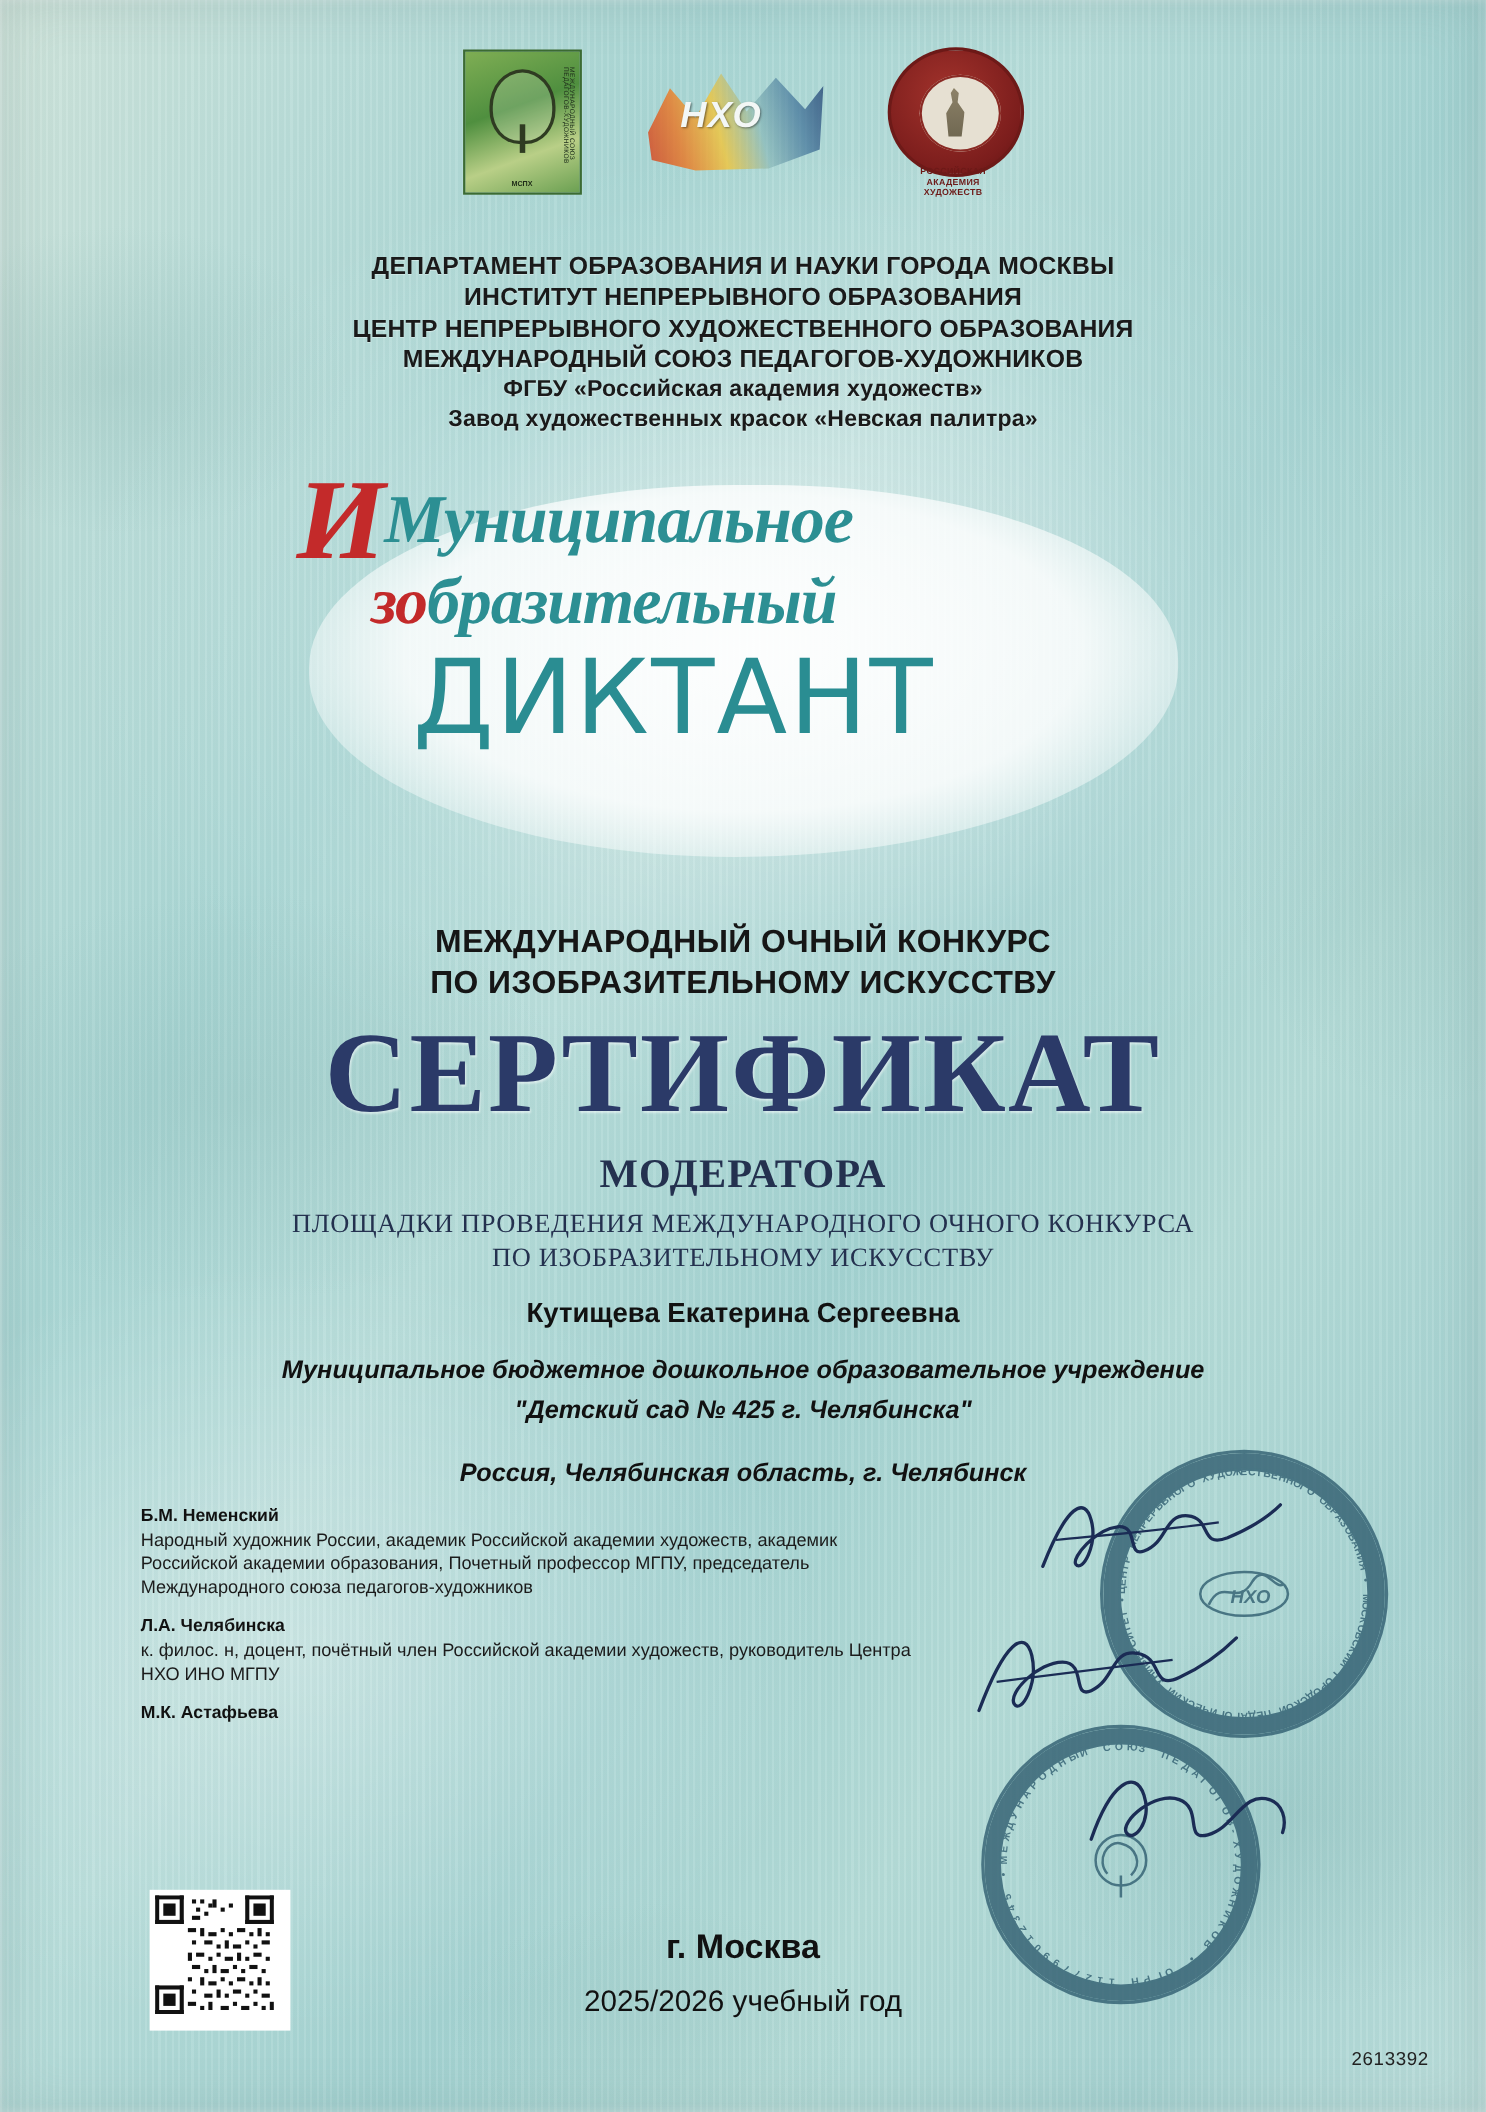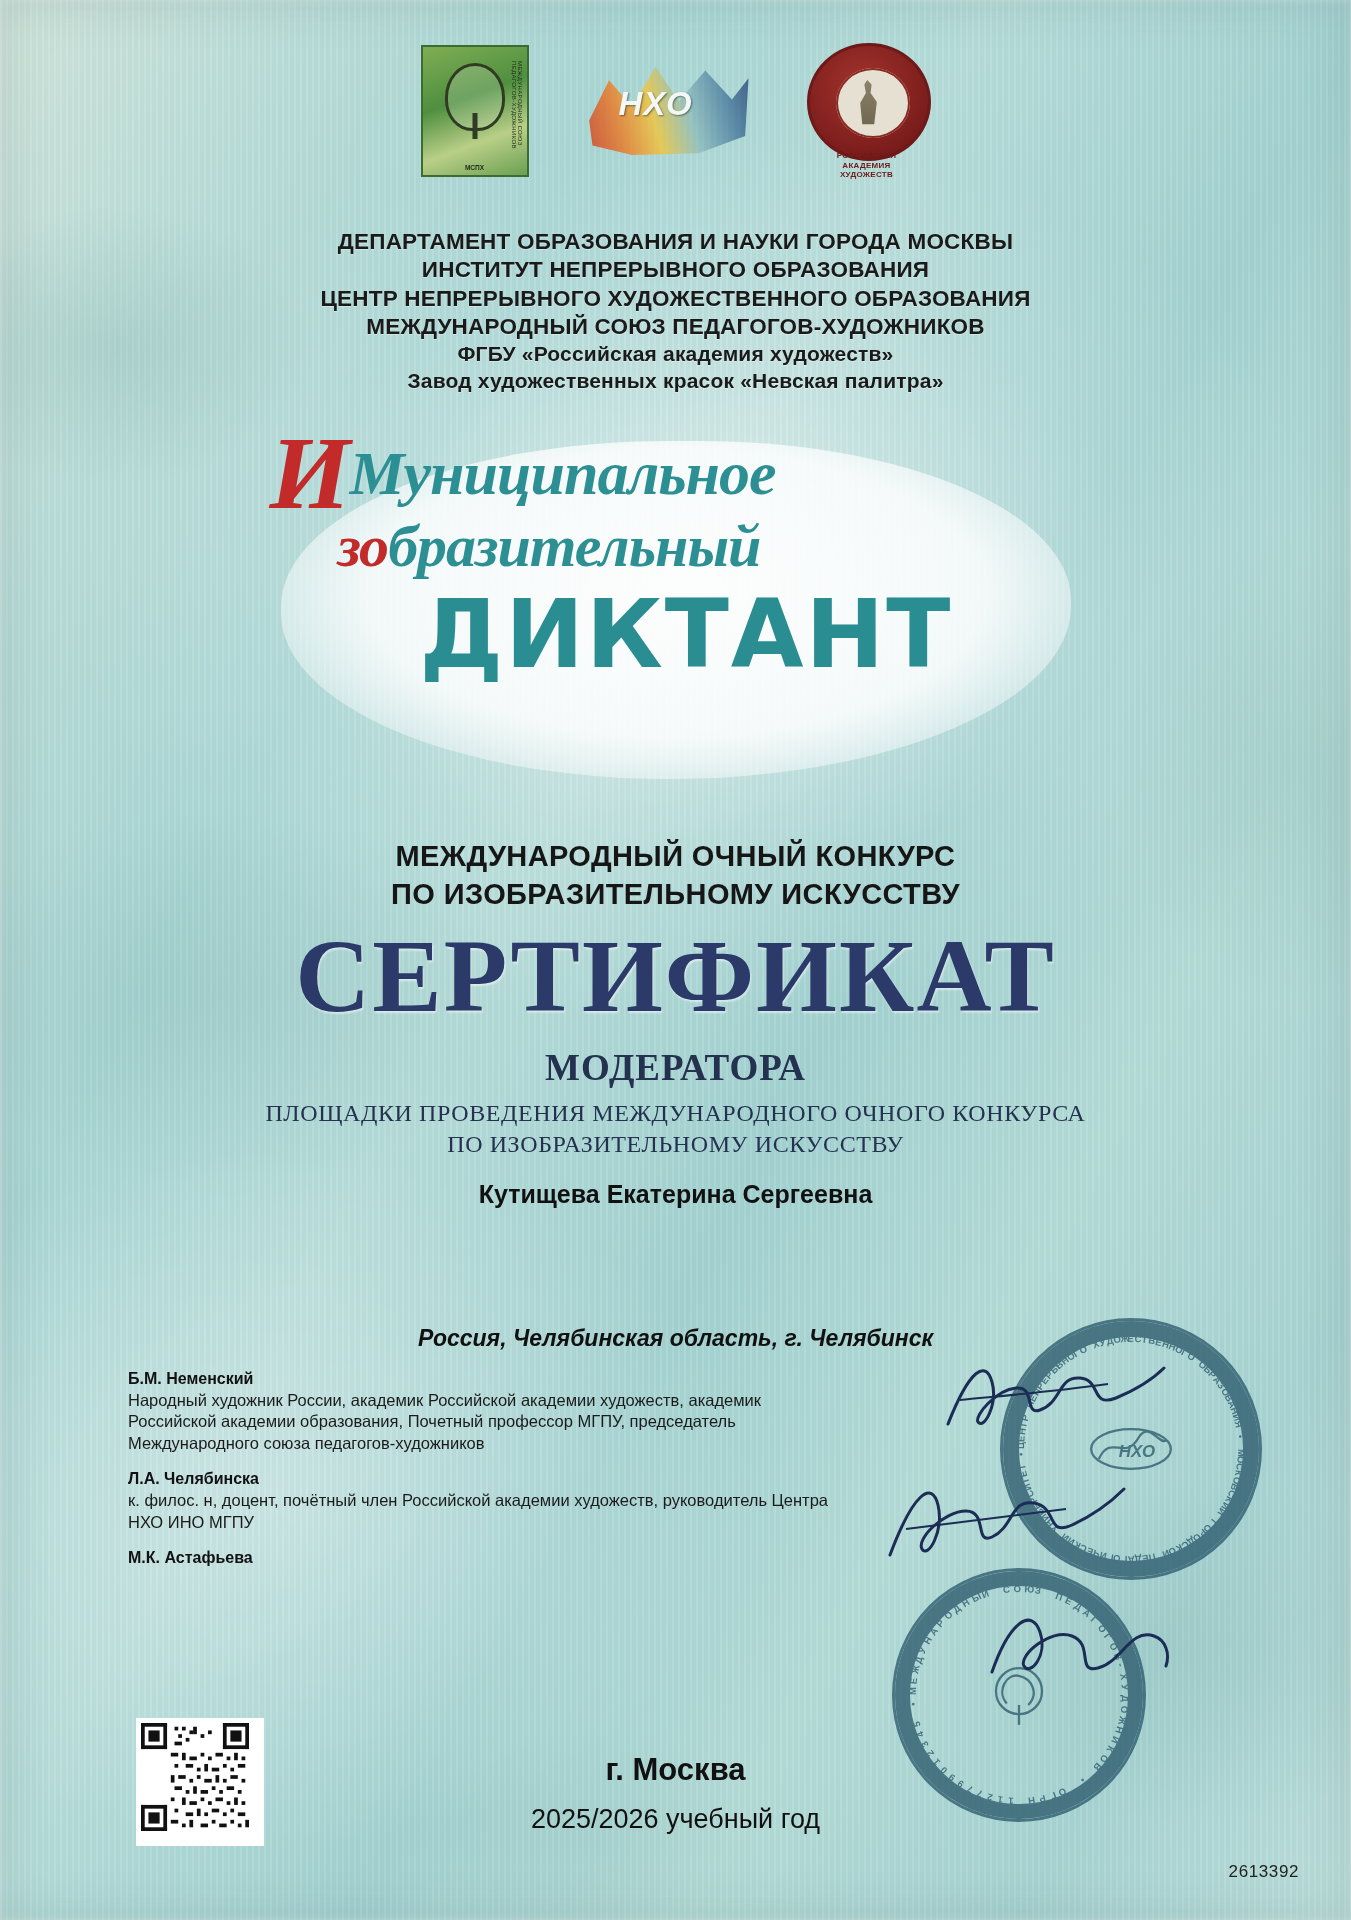--- a/index.html
+++ b/index.html
@@ -216,24 +216,23 @@
   }
   .title-art .ln2 {
     position: absolute; left: 112px; top: 82px;
     font-size: 60px; font-weight: bold; font-style: italic;
     color: #2c8f93; letter-spacing: -1px;
     font-family: "Liberation Serif", serif;
   }
   .title-art .ln2 .red-zo { color: #c32a2a; }
   .title-art .ln3 {
     position: absolute; left: 150px; top: 150px;
-    font-size: 94px; font-weight: bold;
+    font-size: 94px; font-weight: normal;
     color: #2a8d92; letter-spacing: 2px;
     font-family: "DejaVu Sans", sans-serif;
-    margin-left: 44px;
   }
 
   
   .contest {
     position: absolute; top: 838px; left: 0; width: 100%;
     text-align: center; z-index: 5;
   }
   .contest .c1, .contest .c2 {
     font-size: 29px; font-weight: bold; color: #161616;
     letter-spacing: .4px; line-height: 1.3; text-transform: uppercase;
@@ -413,20 +412,24 @@
 
   <div class="cert-word">СЕРТИФИКАТ</div>
   <div class="moderator">МОДЕРАТОРА</div>
 
   <div class="venue">
     <div class="v1">ПЛОЩАДКИ ПРОВЕДЕНИЯ МЕЖДУНАРОДНОГО ОЧНОГО КОНКУРСА</div>
     <div class="v2">ПО ИЗОБРАЗИТЕЛЬНОМУ ИСКУССТВУ</div>
   </div>
 
   <div class="recipient">Кутищева Екатерина Сергеевна</div>
+  <div class="org-lines">
+    <div class="o1">Муниципальное бюджетное дошкольное образовательное учреждение</div>
+    <div class="o2">"Детский сад № 425 г. Челябинска"</div>
+  </div>
   <div class="region">Россия, Челябинская область, г. Челябинск</div>
 
   <div class="signers">
     <div class="signer">
       <div class="nm">Б.М. Неменский</div>
       <div class="ro">Народный художник России, академик Российской академии художеств, академик Российской академии образования, Почетный профессор МГПУ, председатель Международного союза педагогов-художников</div>
     </div>
     <div class="signer">
       <div class="nm">Л.А. Челябинска</div>
       <div class="ro">к. филос. н, доцент, почётный член Российской академии художеств, руководитель Центра НХО ИНО МГПУ</div>

